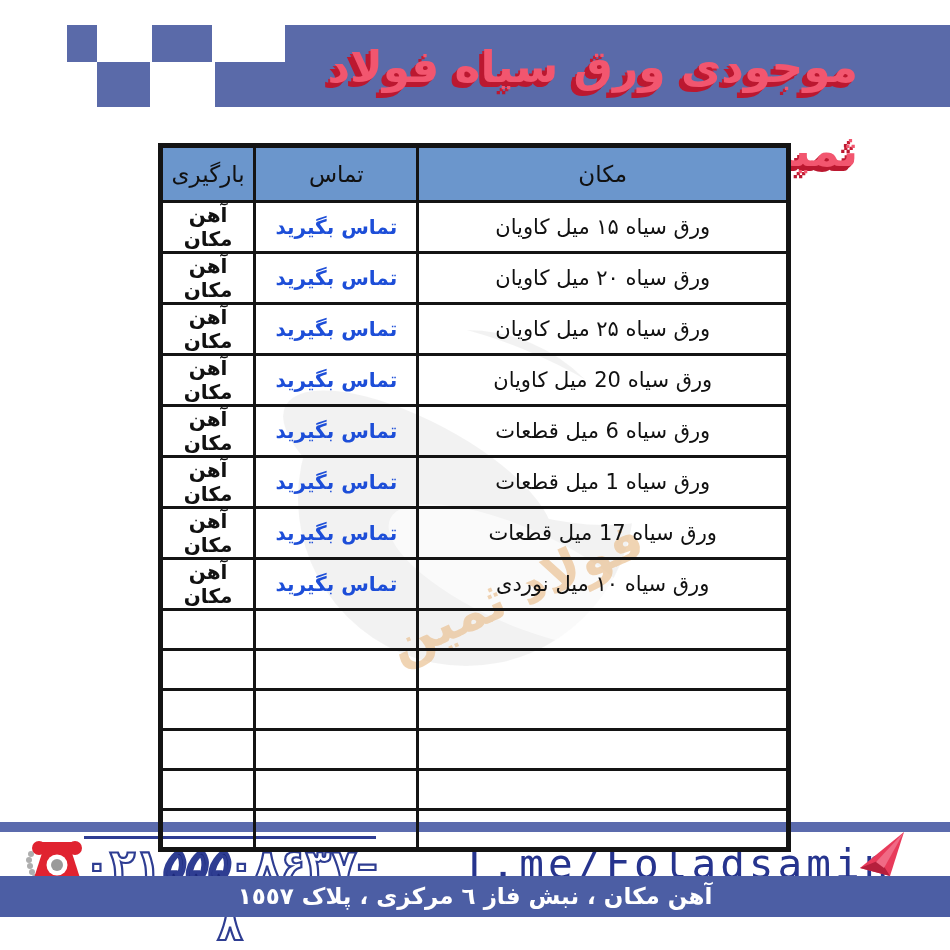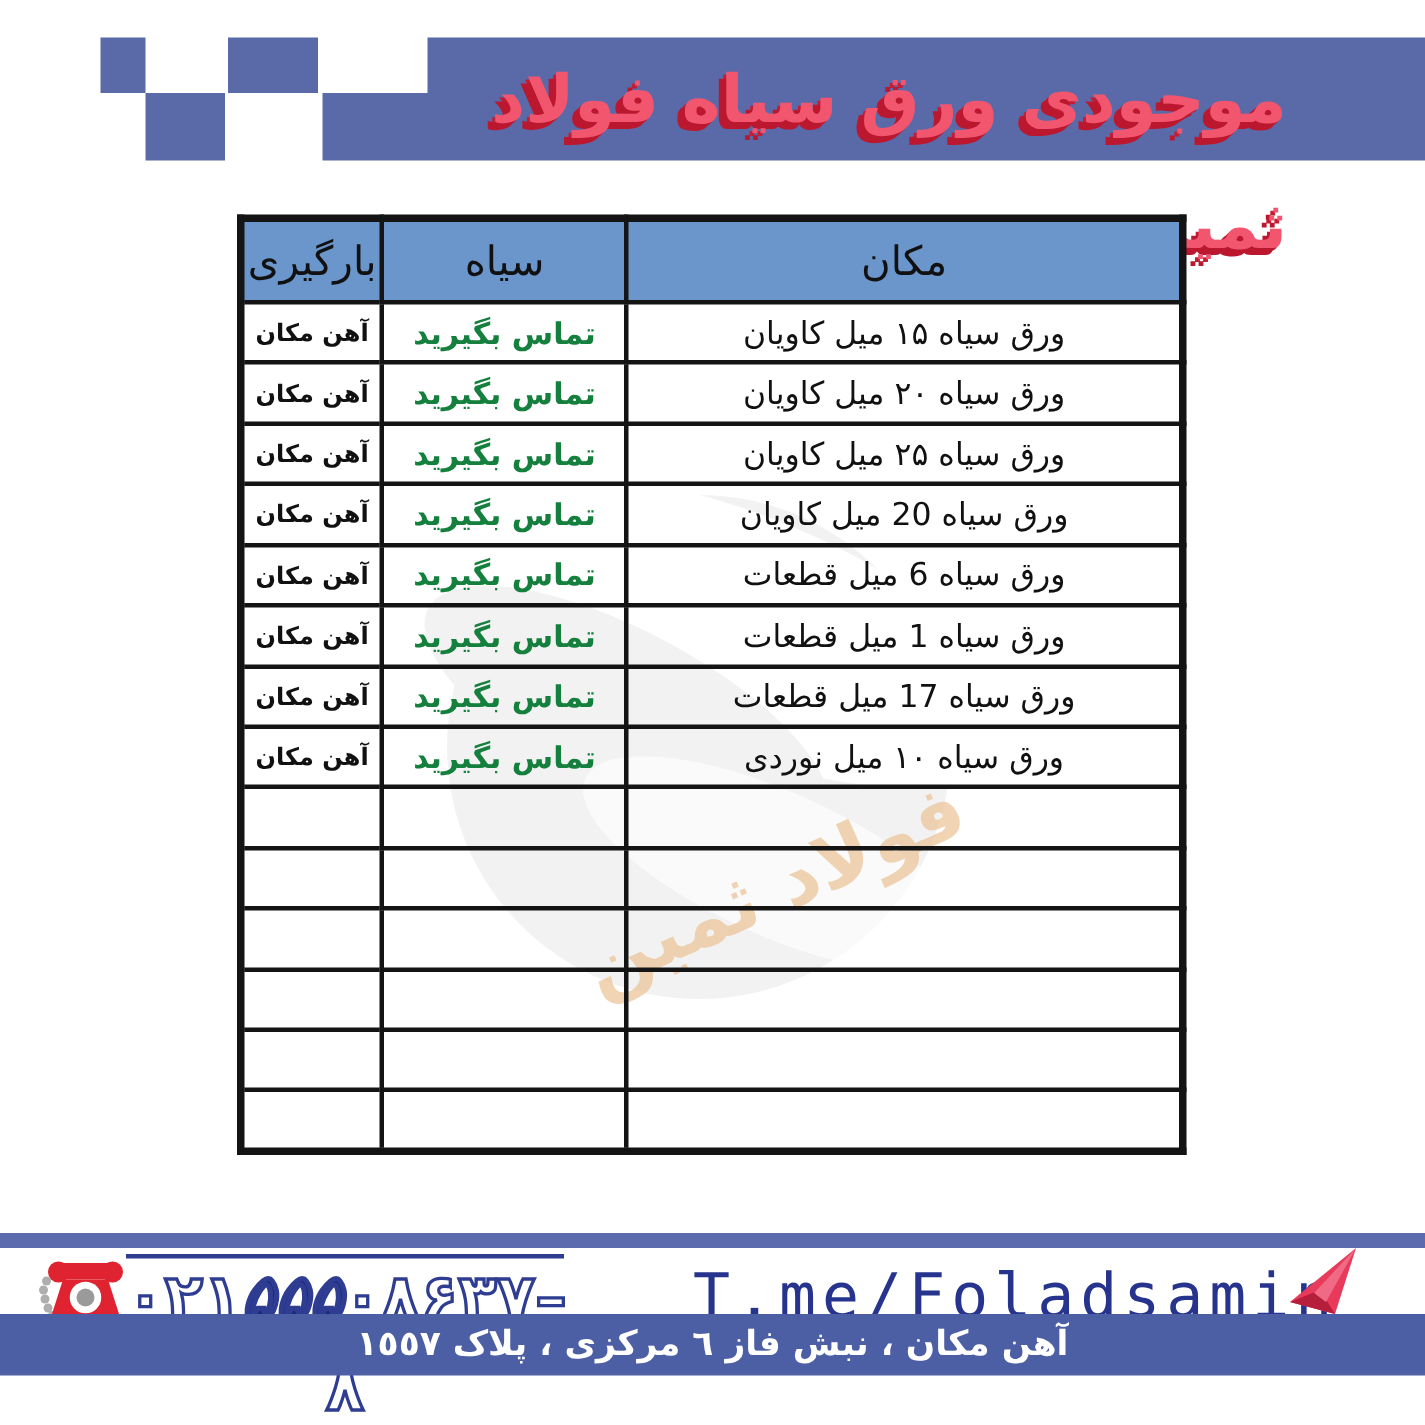--- a/index.html
+++ b/index.html
@@ -13,25 +13,25 @@
     direction:rtl;text-align:right;padding-right:42px;box-sizing:border-box;
     font-size:44px;font-weight:bold;color:#f2566f;
     text-shadow:-5px 5px 0 #bb1830, -2px 2px 0 #c41d33;}
 
   
   .price-table{position:absolute;left:158px;top:143px;width:633px;height:627px;
     border-collapse:collapse;table-layout:fixed;direction:rtl;z-index:2;}
   .price-table th,.price-table td{border:3px solid #141414;text-align:center;
     vertical-align:middle;background:transparent;padding:0;}
   .price-table{border:5px solid #141414;}
-  .price-table th{background:#6b96cc;font-size:27px;font-weight:500;color:#111;height:52px;}
+  .price-table th{background:#6b96cc;font-size:23px;font-weight:500;color:#111;height:52px;}
   .price-table tr{height:40px;}
   td.product{font-size:21px;font-weight:normal;color:#111;}
-  td.price{font-size:20px;font-weight:bold;color:#15803d;text-align:center;}
-  td.loading{font-size:16px;font-weight:bold;color:#111;}
+  td.price{font-size:20px;font-weight:bold;color:#1d4ed8;text-align:center;}
+  td.loading{font-size:20px;font-weight:bold;color:#111;}
 
   
   .watermark{left:268px;top:326px;z-index:1;opacity:.6;}
 
   
   .stripe1{left:0;top:822px;width:950px;height:10px;background:#5b6bad;}
   .stripe2{left:0;top:893px;width:950px;height:10px;background:#5b6bad;}
   .bottom-bar{left:0;top:876px;width:950px;height:41px;background:#4c5ea4;
     color:#ffffff;font-weight:bold;font-size:23px;line-height:41px;text-align:center;direction:rtl;}
   .phone-unit{left:84px;top:836px;width:292px;height:52px;
@@ -66,21 +66,21 @@
 
 <table class="price-table">
   <colgroup>
       <col style="width:59%">
       <col style="width:26%">
       <col style="width:15%">
     </colgroup>
   <thead>
     <tr>
       <th>مکان</th>
-      <th>سیاه</th>
+      <th>تماس</th>
       <th>بارگیری</th>
     </tr>
   </thead>
   <tbody>
     <tr>
       <td class="product">ورق سیاه ۱۵ میل کاویان</td>
       <td class="price">تماس بگیرید</td>
       <td class="loading">آهن مکان</td>
     </tr>
     <tr>

